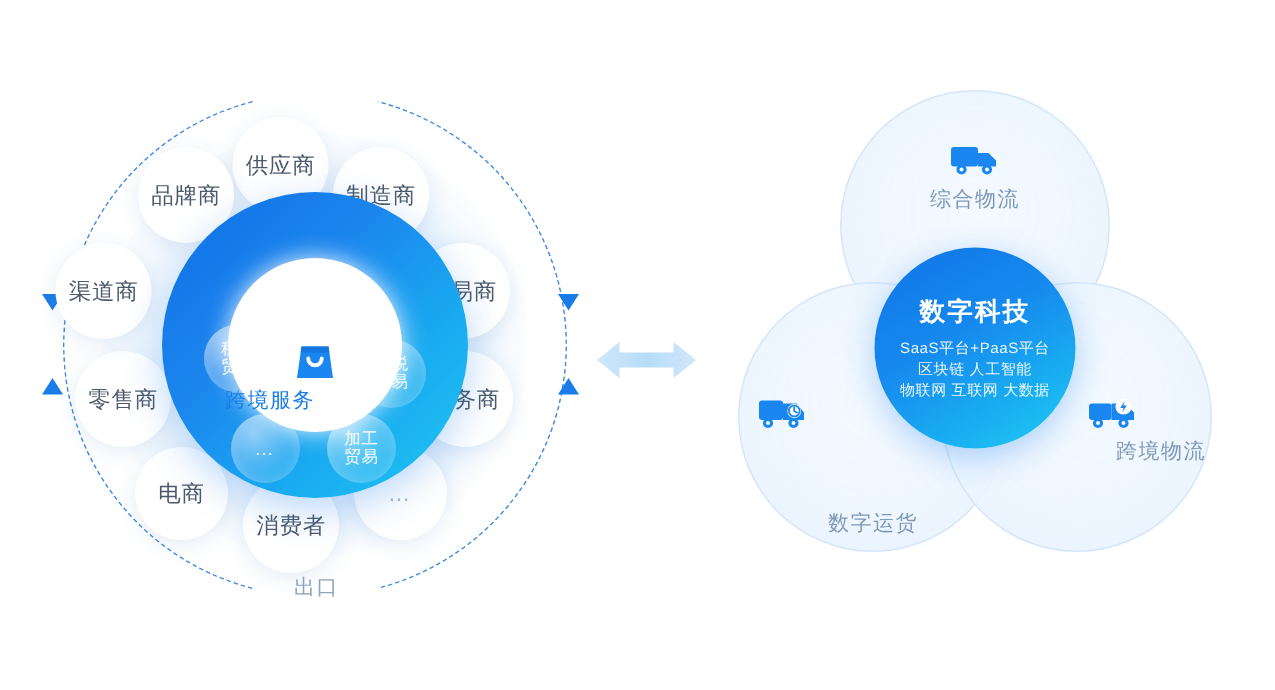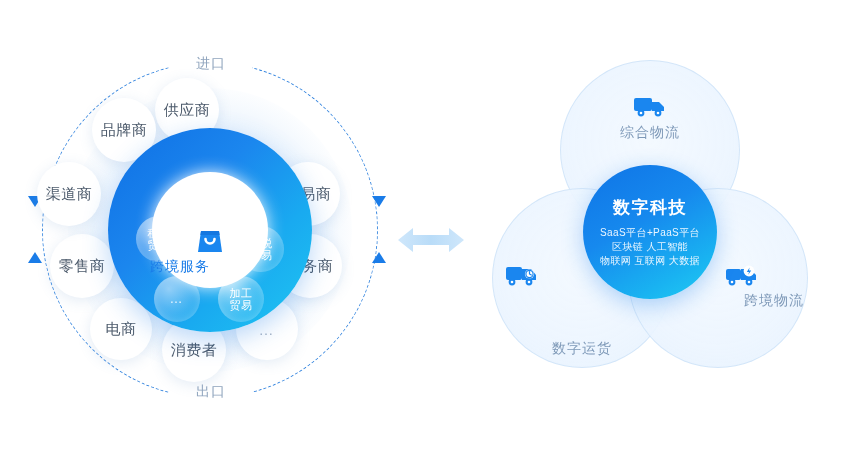--- a/index.html
+++ b/index.html
@@ -116,30 +116,32 @@
 <div class="stage">
 
   <div class="left-diagram">
 
     <div class="pale-halo"></div>
 
     <div class="dashed-ring"></div>
     <div class="ring-gap top"></div>
     <div class="ring-gap bottom"></div>
 
-    <div class="ring-label import">进口</div>
     <div class="ring-label export">出口</div>
 
     <div class="ring-arrow dn a-lt"></div>
     <div class="ring-arrow up a-lb"></div>
     <div class="ring-arrow dn a-rt"></div>
     <div class="ring-arrow up a-rb"></div>
 
     <div class="node" style="left:135px;top:48px;width:64px;height:64px;">
       <span>供应商</span>
+    </div>
+    <div class="node" style="left:202px;top:68px;width:64px;height:64px;">
+      <span>制造商</span>
     </div>
     <div class="node" style="left:256px;top:132px;width:64px;height:64px;">
       <span>贸易商</span>
     </div>
     <div class="node" style="left:258px;top:204px;width:64px;height:64px;">
       <span>服务商</span>
     </div>
     <div class="node dots" style="left:216px;top:268px;width:62px;height:62px;">
       <span>…</span>
     </div>

